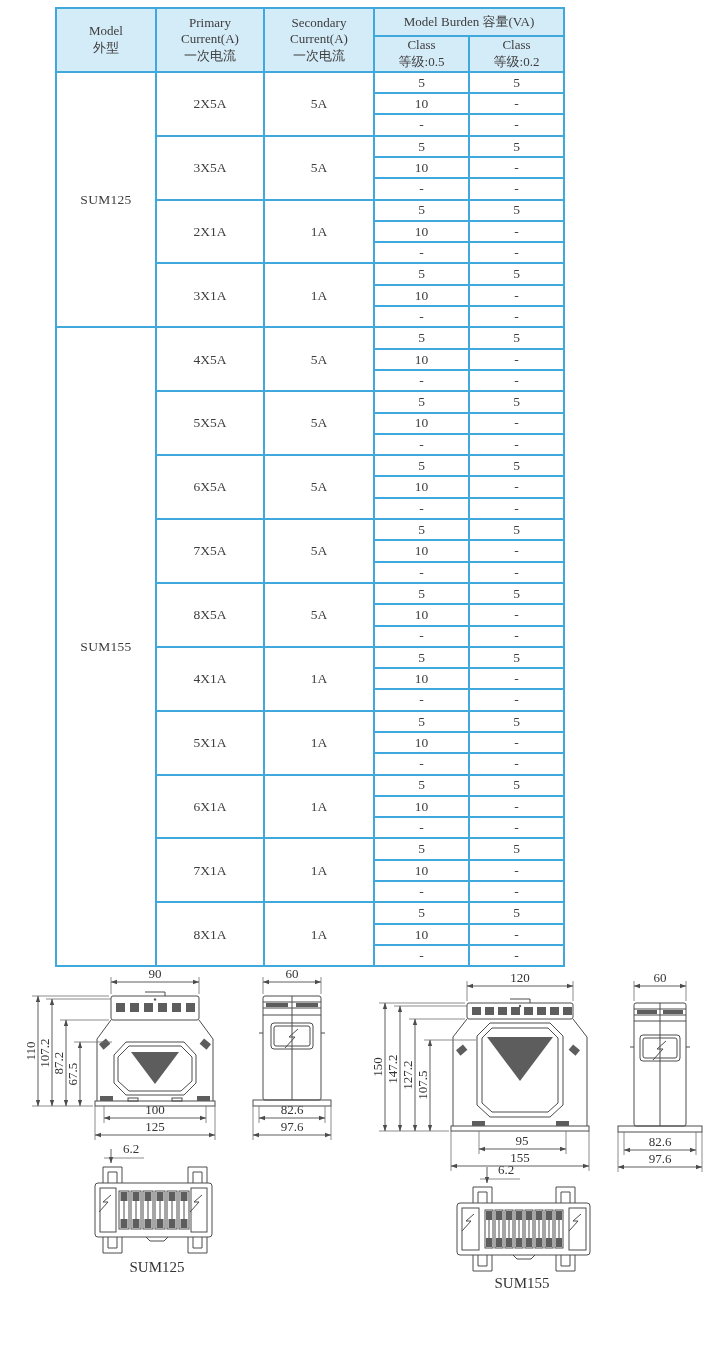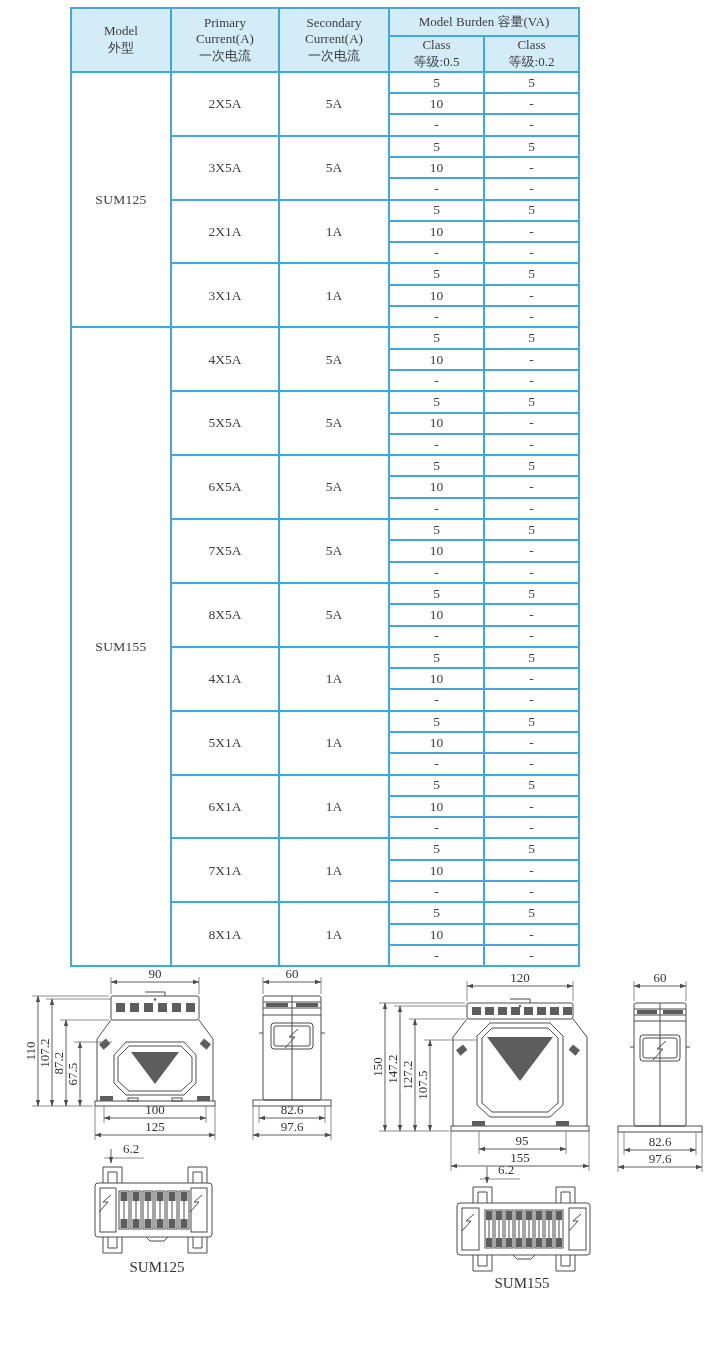--- a/index.html
+++ b/index.html
@@ -4,21 +4,21 @@
 <style>
   html,body{margin:0;padding:0;}
   body{
     position:relative;
     width:720px;height:1363px;
     background:#ffffff;
     font-family:"Liberation Serif","DejaVu Serif",serif;
     overflow:hidden;
   }
   .spec-table{
-    position:absolute;left:70px;top:7px;
+    position:absolute;left:55px;top:7px;
     width:508px;
     border-collapse:collapse;table-layout:fixed;
   }
   .spec-table th,.spec-table td{
     border:2px solid #3fa8dc;
     text-align:center;vertical-align:middle;
     color:#3d3d3d;padding:0;
   }
   .spec-table thead th{
     background:#d4ebf8;

